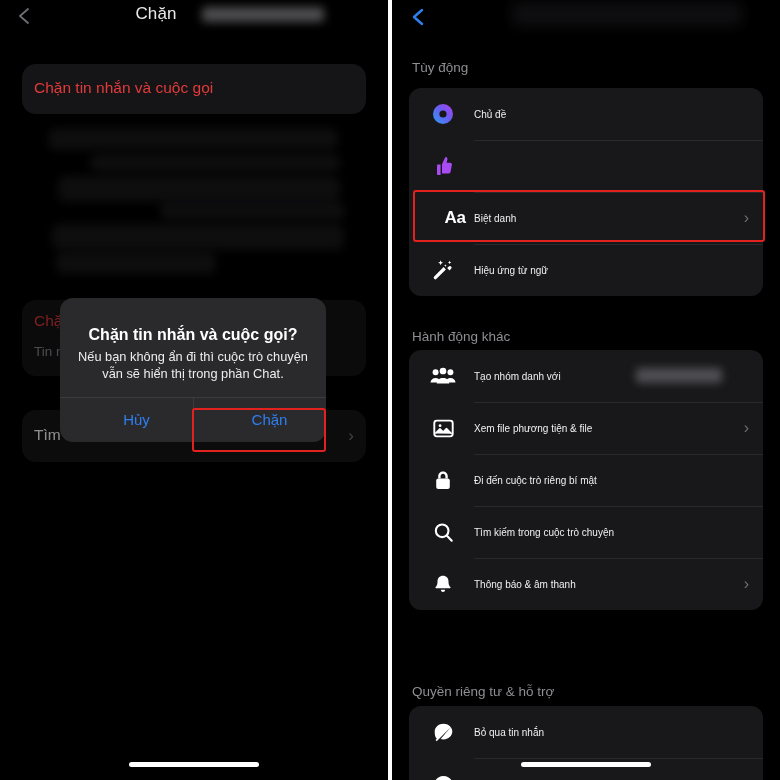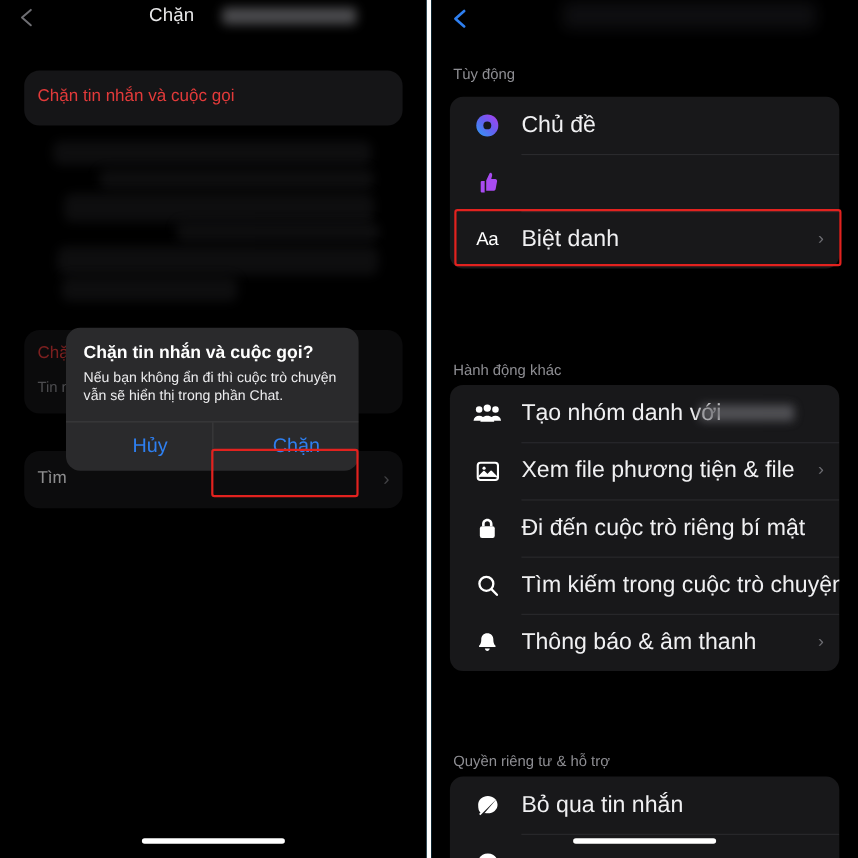--- a/index.html
+++ b/index.html
@@ -2,21 +2,21 @@
 <html><head>
 <meta charset="utf-8">
 <style>
   * { box-sizing: border-box; margin: 0; padding: 0; }
   html, body {
     width: 780px; height: 780px;
     background: #000; overflow: hidden;
     font-family: "Liberation Sans", sans-serif;
     -webkit-font-smoothing: antialiased;
   }
-  #root { position: relative; width: 651px; height: 780px; background: #0ea5e9; }
+  #root { position: relative; width: 651px; height: 780px; background: #e5e5e5; }
 
   
   .panel { position: absolute; top: 0; height: 780px; background: #000; overflow: hidden; }
   #panel-left  { left: 0;   width: 388px; }
   #panel-divider { position: absolute; left: 388px; top: 0; width: 4px; height: 780px; background: #fff; }
   #panel-right { left: 392px; width: 388px; }
   .back-chevron {
     position: absolute; top: 8px; width: 22px; height: 22px;
   }
   .back-chevron svg { display: block; width: 22px; height: 22px; }
@@ -66,27 +66,27 @@
     background: #141416; border-radius: 14px; opacity: .62;
   }
   #left-row-search .r3 { position: absolute; left: 12px; top: 16px; color: #e4e4e6; font-size: 15.5px; }
   #left-row-search .chev { position: absolute; right: 12px; top: 16px; color: #6a6a6e; font-size: 17px; }
 
   
   #alert {
     position: absolute; left: 60px; top: 298px; width: 266px;
     background: #2a2a2c; border-radius: 13px; overflow: hidden;
   }
-  #alert-body { padding: 14px 16px 14px; }
+  #alert-body { padding: 28px 16px 14px; text-align: center; }
   #alert-title { color: #fff; font-size: 16px; font-weight: bold; margin-bottom: 5px; }
   #alert-msg { color: #ededef; font-size: 12.8px; line-height: 1.32; }
   #alert-actions { position: relative; display: flex; height: 45px; border-top: 1px solid #3c3c3e; }
   .alert-btn {
     flex: 1 1 50%; display: flex; align-items: center; justify-content: center;
-    color: #2e7ff0; font-size: 18px; background: transparent;
+    color: #2e7ff0; font-size: 15px; background: transparent;
     border: none; font-family: inherit; cursor: pointer; margin-left: 20px;
   }
   #alert-divider { position: absolute; left: 50%; top: 0; width: 1px; height: 45px; background: #3c3c3e; }
 
   
   #right-header { position: absolute; left: 0; top: 0; width: 388px; height: 38px; }
   #right-back { left: 16px; top: 6px; }
   #right-header .blurhead {
     position: absolute; left: 120px; top: 2px; width: 230px; height: 24px;
     background: #131316; filter: blur(7px); opacity: .8; border-radius: 4px;
@@ -103,28 +103,28 @@
   .rrow { position: relative; height: 52px; display: flex; align-items: center; }
   .rrow + .rrow::before {
     content: ""; position: absolute; left: 65px; right: 0; top: 0;
     height: 1px; background: #2a2a2d;
   }
   .rrow .ico {
     position: absolute; left: 20px; top: 50%; transform: translateY(-50%);
     width: 28px; height: 28px; display: flex; align-items: center; justify-content: center;
   }
   .rrow .ico svg { display: block; }
-  .rrow .txt { position: absolute; left: 65px; color: #f0f0f2; font-size: 21px; white-space: nowrap; }
+  .rrow .txt { position: absolute; left: 65px; color: #f0f0f2; font-size: 10px; white-space: nowrap; }
   .rrow .chev { position: absolute; right: 14px; color: #6d6d72; font-size: 16px; }
   .rrow .blurname2 {
     position: absolute; left: 227px; top: 18px; width: 86px; height: 15px;
     background: #5e5e63; filter: blur(4.5px); opacity: .8; border-radius: 3px;
   }
 
-  .aa-ico { color: #fff; font-size: 17px; font-weight: normal; letter-spacing: -.3px; }
+  .aa-ico { color: #fff; font-size: 17px; font-weight: bold; letter-spacing: -.3px; margin-left: 12px; }
 
   
   .redbox {
     position: absolute; border: 2.5px solid #e2221f; border-radius: 3px;
     pointer-events: none;
   }
   #redbox-biet-danh { left: 413px; top: 190px; width: 352px; height: 52px; }
   #redbox-chan-btn  { left: 192px; top: 408px; width: 134px; height: 44px; }
 
   
@@ -234,20 +234,32 @@
           </svg>
         </span>
       </div>
 
       <div class="rrow">
         <span class="ico aa-ico">Aa</span>
         <span class="txt">Biệt danh</span>
         <span class="chev">›</span>
       </div>
 
+      <div class="rrow">
+        <span class="ico">
+          <svg width="24" height="24" viewBox="0 0 24 24" fill="#fff">
+            <path d="M5.5 20.8l9.4-9.4-2.3-2.3-9.4 9.4a1.6 1.6 0 0 0 0 2.3 1.6 1.6 0 0 0 2.3 0z"></path>
+            <path d="M16.2 10.1l2.3 2.3 1.6-1.6a1.6 1.6 0 0 0 0-2.3 1.6 1.6 0 0 0-2.3 0z"></path>
+            <path d="M9.6 2.3l.7 1.8 1.8.7-1.8.7-.7 1.8-.7-1.8-1.8-.7 1.8-.7z"></path>
+            <path d="M18.6 2.6l.5 1.3 1.3.5-1.3.5-.5 1.3-.5-1.3-1.3-.5 1.3-.5z"></path>
+            <path d="M14.4 6.3l.4.9.9.4-.9.4-.4.9-.4-.9-.9-.4.9-.4z"></path>
+          </svg>
+        </span>
+        <span class="txt">Hiệu ứng từ ngữ</span>
+      </div>
     </div>
 
     <div class="sec-label" style="top:329px;">Hành động khác</div>
 
     <div class="rcard" style="top:350px;">
 
       <div class="rrow">
         <span class="ico">
           <svg width="26" height="20" viewBox="0 0 28 20" fill="#fff">
             <circle cx="6" cy="6" r="3.2"></circle>

